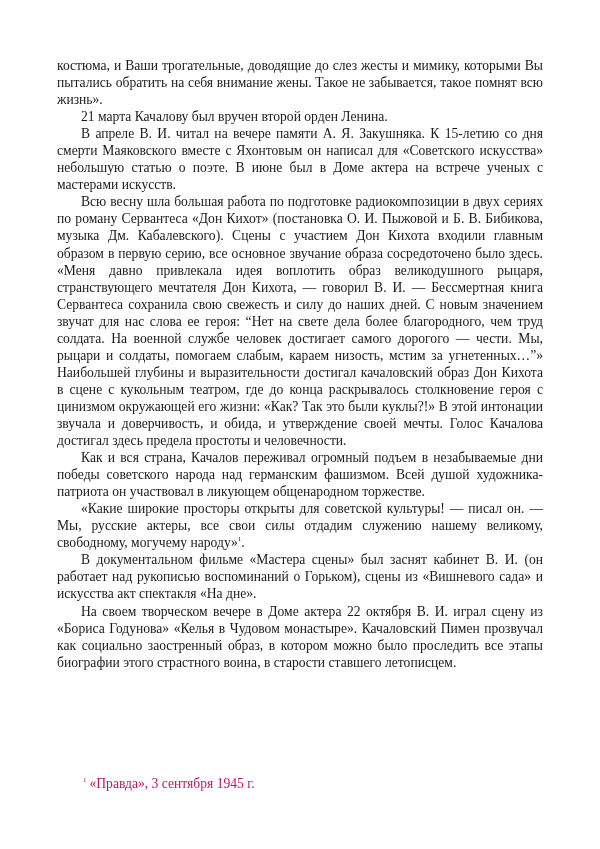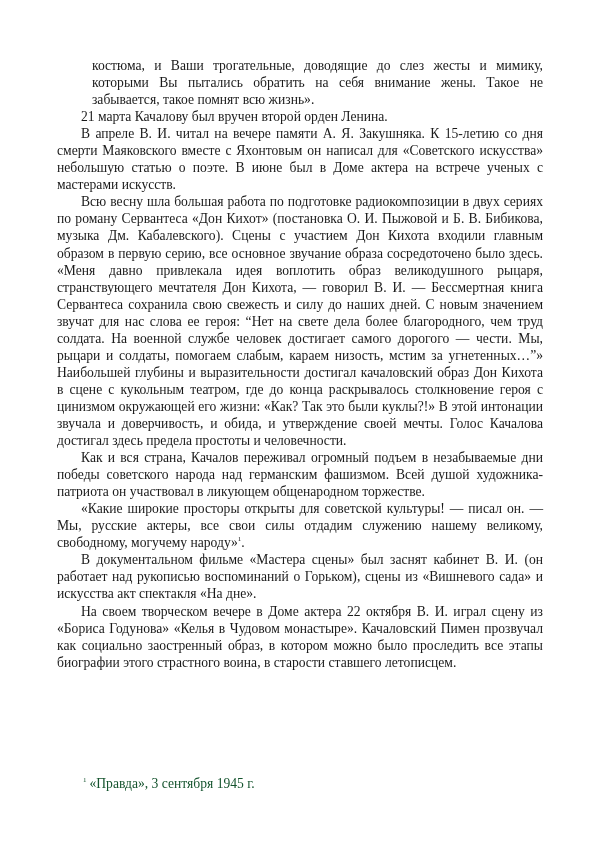--- a/index.html
+++ b/index.html
@@ -13,30 +13,30 @@
     font-size: 13.6px;
     line-height: 17.05px;
     color: #1a1a1a;
   }
   .page p {
     margin: 0;
     text-align: justify;
     text-indent: 24px;
     hyphens: manual;
   }
-  .page p.cont { text-indent: 0; margin-left: 35px; }
+  .page p.cont { text-indent: 0; }
   sup.fn { font-size: 7px; vertical-align: 6px; line-height: 0; }
   .footnote {
     position: absolute;
     left: 83px;
     top: 775px;
     font-family: "Liberation Serif", "DejaVu Serif", serif;
     font-size: 13.6px;
     line-height: 17px;
-    color: #14532d;
+    color: #be185d;
   }
   .footnote sup { font-size: 7px; vertical-align: 6px; line-height: 0; margin-right: 3px; }
 </style>
 </head>
 <body>
 
 <div class="page">
   <p class="cont">костюма, и Ваши трогательные, доводящие до слез жесты и мимику, которыми Вы пытались обратить на себя внимание жены. Такое не забывается, такое помнят всю жизнь».</p>
   <p>21 марта Качалову был вручен второй орден Ленина.</p>
   <p>В апреле В. И. читал на вечере памяти А. Я. Закушняка. К 15-летию со дня смерти Маяковского вместе с Яхонтовым он написал для «Советского искусства» небольшую статью о поэте. В июне был в Доме актера на встрече ученых с мастерами искусств.</p>

